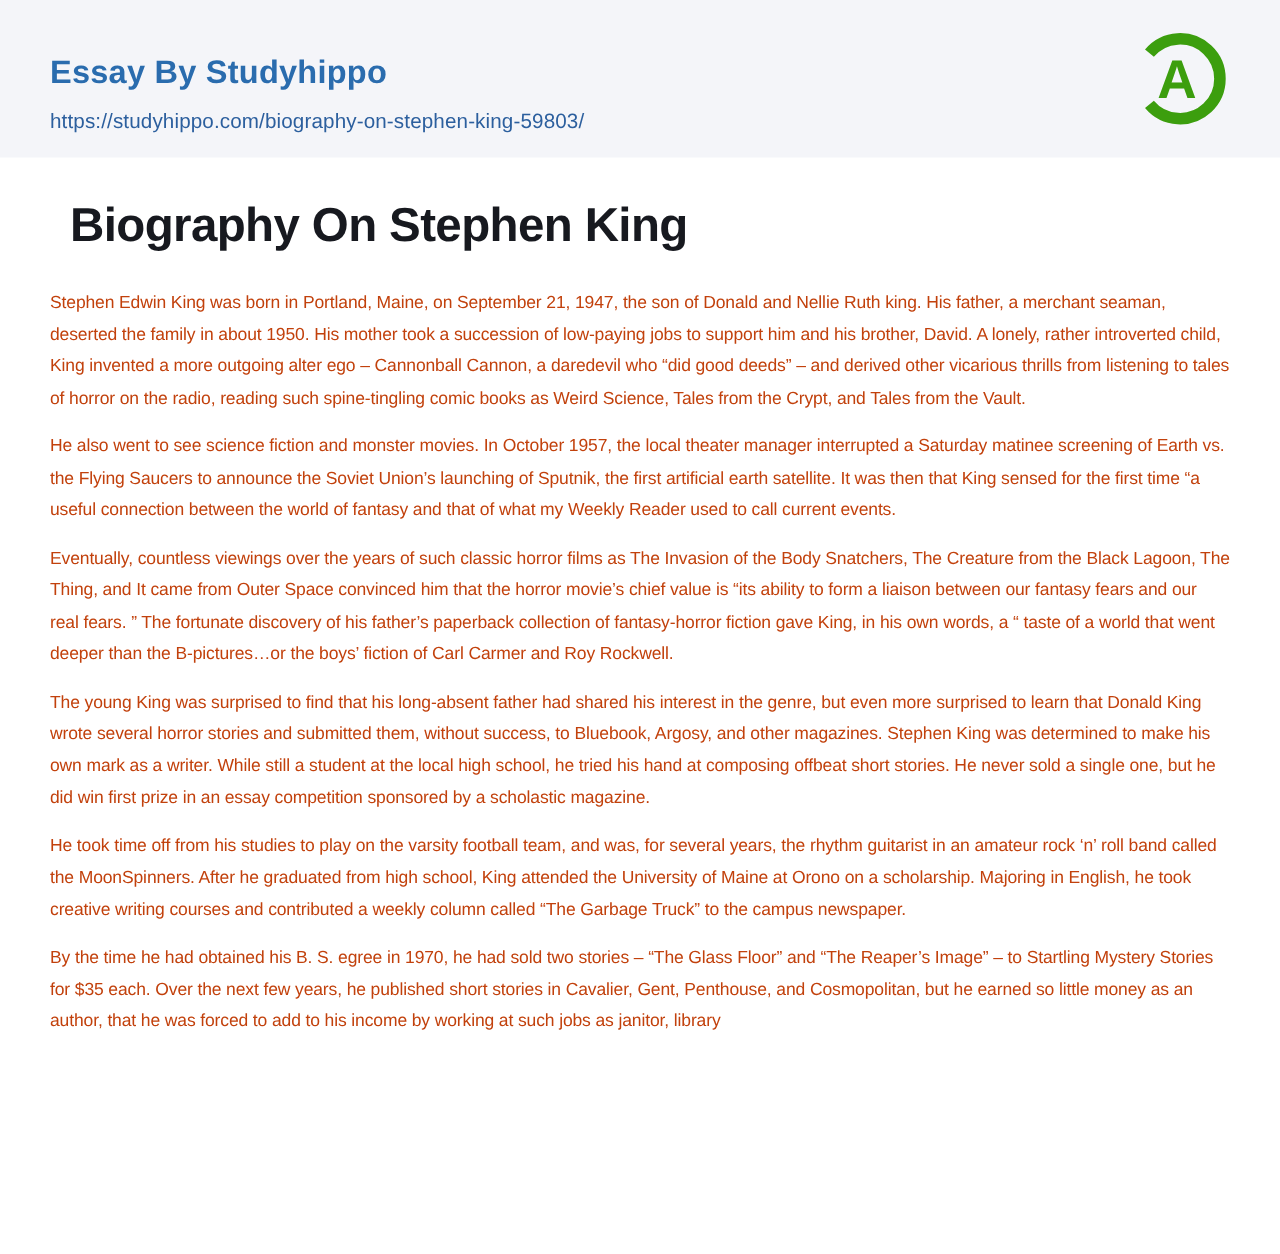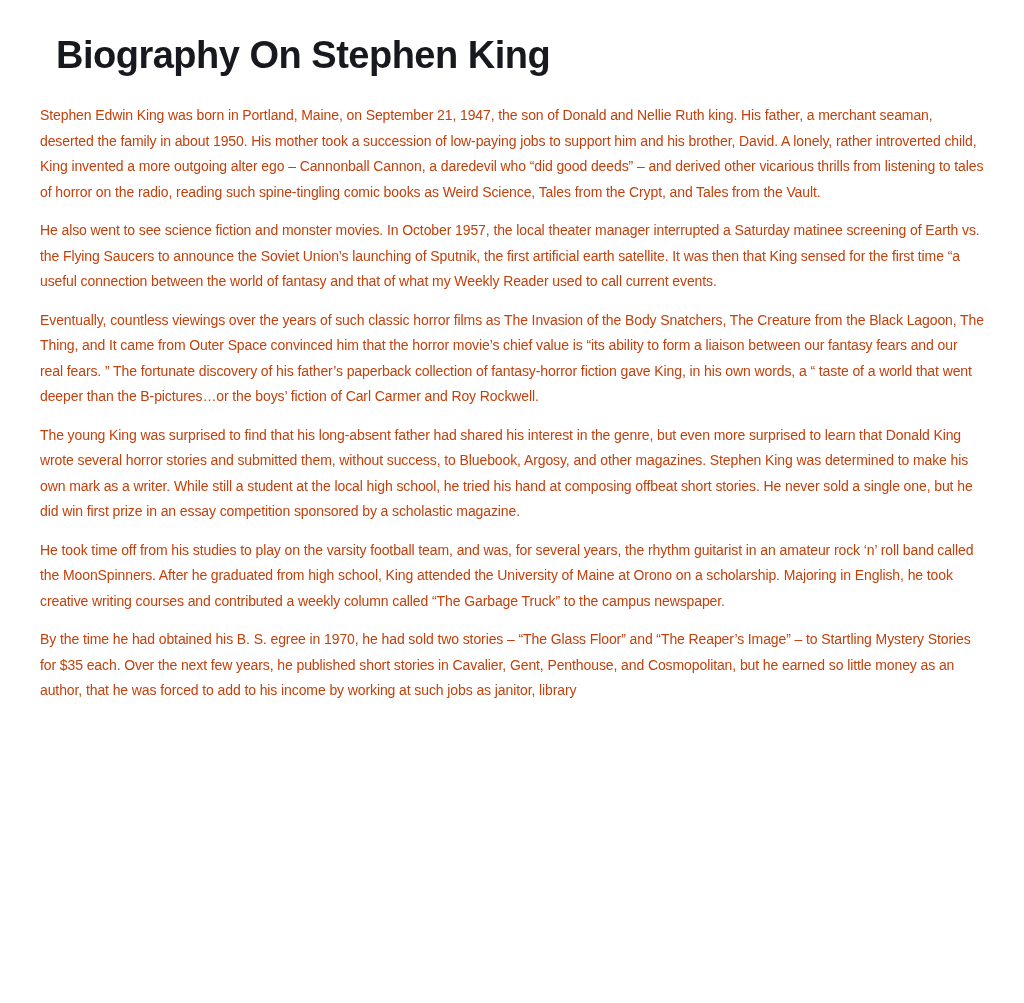--- a/index.html
+++ b/index.html
@@ -60,20 +60,31 @@
     color: #c2410c;
     margin: 0 0 13px 0;
     letter-spacing: -0.1px;
   }
 </style>
 </head>
 <body>
 
 <div class="page">
 
+  <div class="header">
+    <div class="header-title">Essay By Studyhippo</div>
+    <div class="header-url">https://studyhippo.com/biography-on-stephen-king-59803/</div>
+
+    <div class="logo">
+      <svg width="84" height="84" viewBox="0 0 100 100">
+        <path d="M 20.9 25.6 A 38 38 0 1 1 20.9 74.4" fill="none" stroke="#3c9e0e" stroke-width="11" stroke-linecap="butt"></path>
+        <text x="47" y="68" text-anchor="middle" font-family="Liberation Sans, sans-serif" font-size="52" font-weight="bold" fill="#3c9e0e">A</text>
+      </svg>
+    </div>
+  </div>
 
   <div class="main">
     <h1 class="article-title">Biography On Stephen King</h1>
 
     <div class="article-body">
       <p>Stephen Edwin King was born in Portland, Maine, on September 21, 1947, the son of Donald and Nellie Ruth king. His father, a merchant seaman, deserted the family in about 1950. His mother took a succession of low-paying jobs to support him and his brother, David. A lonely, rather introverted child, King invented a more outgoing alter ego – Cannonball Cannon, a daredevil who “did good deeds” – and derived other vicarious thrills from listening to tales of horror on the radio, reading such spine-tingling comic books as Weird Science, Tales from the Crypt, and Tales from the Vault.</p>
       <p>He also went to see science fiction and monster movies. In October 1957, the local theater manager interrupted a Saturday matinee screening of Earth vs. the Flying Saucers to announce the Soviet Union’s launching of Sputnik, the first artificial earth satellite. It was then that King sensed for the first time “a useful connection between the world of fantasy and that of what my Weekly Reader used to call current events.</p>
       <p>Eventually, countless viewings over the years of such classic horror films as The Invasion of the Body Snatchers, The Creature from the Black Lagoon, The Thing, and It came from Outer Space convinced him that the horror movie’s chief value is “its ability to form a liaison between our fantasy fears and our real fears. ” The fortunate discovery of his father’s paperback collection of fantasy-horror fiction gave King, in his own words, a “ taste of a world that went deeper than the B-pictures…or the boys’ fiction of Carl Carmer and Roy Rockwell.</p>
       <p>The young King was surprised to find that his long-absent father had shared his interest in the genre, but even more surprised to learn that Donald King wrote several horror stories and submitted them, without success, to Bluebook, Argosy, and other magazines. Stephen King was determined to make his own mark as a writer. While still a student at the local high school, he tried his hand at composing offbeat short stories. He never sold a single one, but he did win first prize in an essay competition sponsored by a scholastic magazine.</p>
       <p>He took time off from his studies to play on the varsity football team, and was, for several years, the rhythm guitarist in an amateur rock ‘n’ roll band called the MoonSpinners. After he graduated from high school, King attended the University of Maine at Orono on a scholarship. Majoring in English, he took creative writing courses and contributed a weekly column called “The Garbage Truck” to the campus newspaper.</p>

